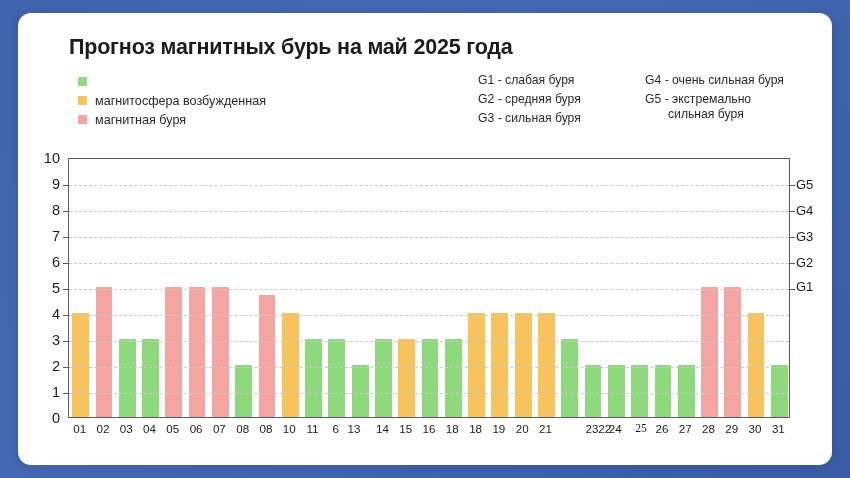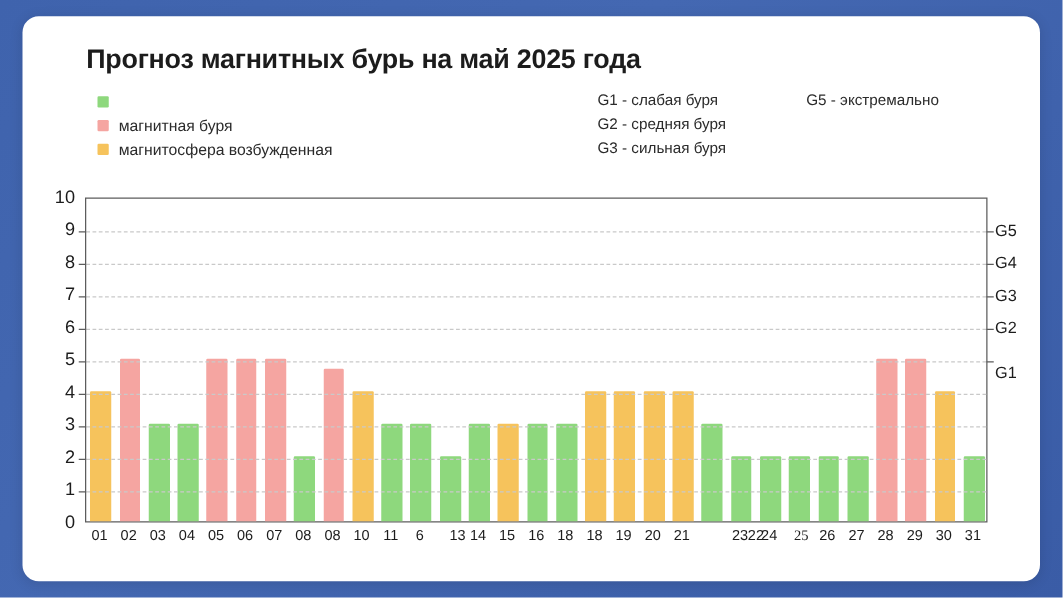--- a/index.html
+++ b/index.html
@@ -179,35 +179,36 @@
 
 <div class="frame">
   <div class="card">
     <div class="title">Прогноз магнитных бурь на май 2025 года</div>
 
     <div class="legend-colors">
         <div class="legend-row">
           <span class="swatch" style="background: rgb(142, 216, 125);"></span>
         </div>
         <div class="legend-row">
+          <span class="swatch" style="background: rgb(246, 195, 92);"></span>
+          <span class="legend-label">магнитосфера возбужденная</span>
+        </div>
+        <div class="legend-row">
           <span class="swatch" style="background: rgb(245, 165, 161);"></span>
           <span class="legend-label">магнитная буря</span>
-        </div>
-        <div class="legend-row">
-          <span class="swatch" style="background: rgb(246, 195, 92);"></span>
-          <span class="legend-label">магнитосфера возбужденная</span>
         </div>
       </div>
     <div class="gscale col1">
         <div class="gscale-row">G1 - слабая буря</div>
         <div class="gscale-row">G2 - средняя буря</div>
         <div class="gscale-row">G3 - сильная буря</div>
       </div>
     <div class="gscale col2">
-        <div class="gscale-row two-line"><span>G5 - экстремально</span></div>
+        <div class="gscale-row">G4 - очень сильная буря</div>
+        <div class="gscale-row two-line"><span>G5 - экстремально</span><span class="indent">сильная буря</span></div>
       </div>
   </div>
 
   <div class="chart-wrap">
     <div class="ylabels">
         <div class="ylabel" style="top: 260px;">0</div>
         <div class="ylabel" style="top: 234px;">1</div>
         <div class="ylabel" style="top: 208px;">2</div>
         <div class="ylabel" style="top: 182px;">3</div>
         <div class="ylabel" style="top: 156px;">4</div>
@@ -270,40 +271,40 @@
         <div class="tick-left" style="top: 52px;"></div>
         <div class="gridline" style="top: 26px;"></div>
         <div class="tick-left" style="top: 26px;"></div>
         <div class="tick-right" style="top: 130px;"></div>
         <div class="tick-right" style="top: 104px;"></div>
         <div class="tick-right" style="top: 78px;"></div>
         <div class="tick-right" style="top: 52px;"></div>
         <div class="tick-right" style="top: 26px;"></div>
       </div>
     <div class="glabels">
-        <div class="glabel" style="top: 140px;">G1</div>
+        <div class="glabel" style="top: 128px;">G1</div>
         <div class="glabel" style="top: 104px;">G2</div>
         <div class="glabel" style="top: 78px;">G3</div>
         <div class="glabel" style="top: 52px;">G4</div>
         <div class="glabel" style="top: 26px;">G5</div>
       </div>
     <div class="xlabels">
         <div class="xlabel" style="left: 11.6452px;">01</div>
         <div class="xlabel" style="left: 34.9355px;">02</div>
         <div class="xlabel" style="left: 58.2258px;">03</div>
         <div class="xlabel" style="left: 81.5161px;">04</div>
         <div class="xlabel" style="left: 104.806px;">05</div>
         <div class="xlabel" style="left: 128.097px;">06</div>
         <div class="xlabel" style="left: 151.387px;">07</div>
         <div class="xlabel" style="left: 174.677px;">08</div>
         <div class="xlabel" style="left: 197.968px;">08</div>
         <div class="xlabel" style="left: 221.258px;">10</div>
         <div class="xlabel" style="left: 244.548px;">11</div>
         <div class="xlabel" style="left: 267.839px;">6</div>
-        <div class="xlabel" style="left: 298px;">13</div>
+        <div class="xlabel" style="left: 286px;">13</div>
         <div class="xlabel" style="left: 314.419px;">14</div>
         <div class="xlabel" style="left: 337.71px;">15</div>
         <div class="xlabel" style="left: 361px;">16</div>
         <div class="xlabel" style="left: 384.29px;">18</div>
         <div class="xlabel" style="left: 407.581px;">18</div>
         <div class="xlabel" style="left: 430.871px;">19</div>
         <div class="xlabel" style="left: 454.161px;">20</div>
         <div class="xlabel" style="left: 477.452px;">21</div>
         <div class="xlabel" style="left: 500.742px; margin-left: 36px;">22</div>
         <div class="xlabel" style="left: 524.032px;">23</div>

